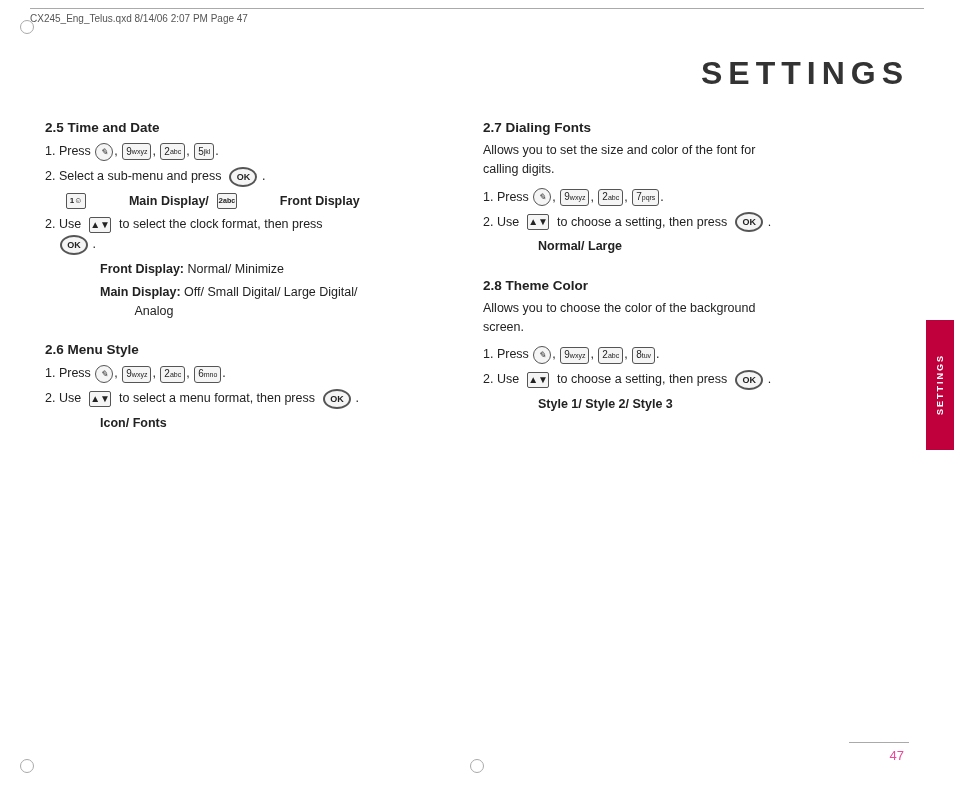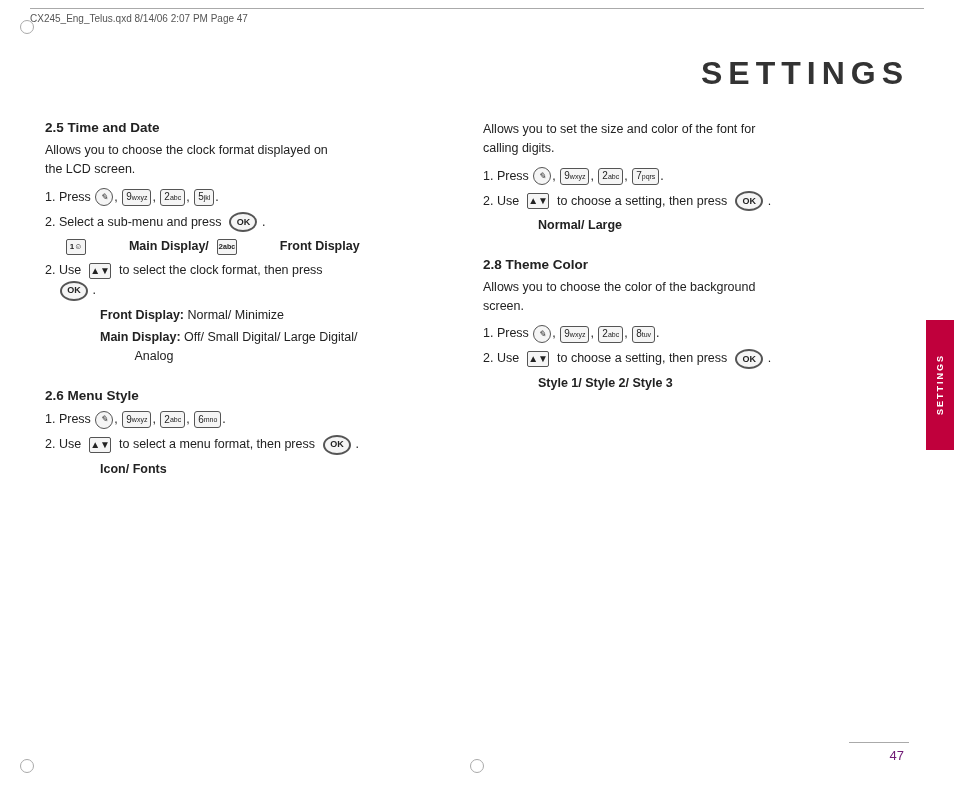--- a/index.html
+++ b/index.html
@@ -176,21 +176,21 @@
       font-weight: bold;
       padding-left: 35px;
     }
 
     
     .page-number {
       position: absolute;
       bottom: 30px;
       right: 50px;
       font-size: 13px;
-      color: #701a75;
+      color: #ec4899;
     }
 
     
     .corner-circle {
       position: absolute;
       width: 14px;
       height: 14px;
       border: 1.5px solid #aaa;
       border-radius: 50%;
     }
@@ -228,21 +228,20 @@
 <div class="sidebar-tab">
   <span class="sidebar-tab-text">SETTINGS</span>
 </div>
 
 <div class="content">
 
   <div class="left-col">
 
     <div class="section">
       <div class="section-title">2.5 Time and Date</div>
-      <div class="section-body">Allows you to choose the clock format displayed on<br>the LCD screen.</div>
 
       <div class="step-line">
         1. Press
         <span class="key-circle">✎</span>,
         <span class="key">9<sup style="font-size:7px">wxyz</sup></span>,
         <span class="key">2<sup style="font-size:7px">abc</sup></span>,
         <span class="key">5<sup style="font-size:7px">jkl</sup></span>.
       </div>
 
       <div class="step-line">
@@ -287,20 +286,21 @@
       <div class="indent">
         <span class="bold-label">Icon/ Fonts</span>
       </div>
     </div>
 
   </div>
 
   <div class="right-col">
 
     <div class="section">
+      <div class="section-title">2.7 Dialing Fonts</div>
       <div class="section-body">Allows you to set the size and color of the font for<br>calling digits.</div>
 
       <div class="step-line">
         1. Press
         <span class="key-circle">✎</span>,
         <span class="key">9<sup style="font-size:7px">wxyz</sup></span>,
         <span class="key">2<sup style="font-size:7px">abc</sup></span>,
         <span class="key">7<sup style="font-size:7px">pqrs</sup></span>.
       </div>
 

